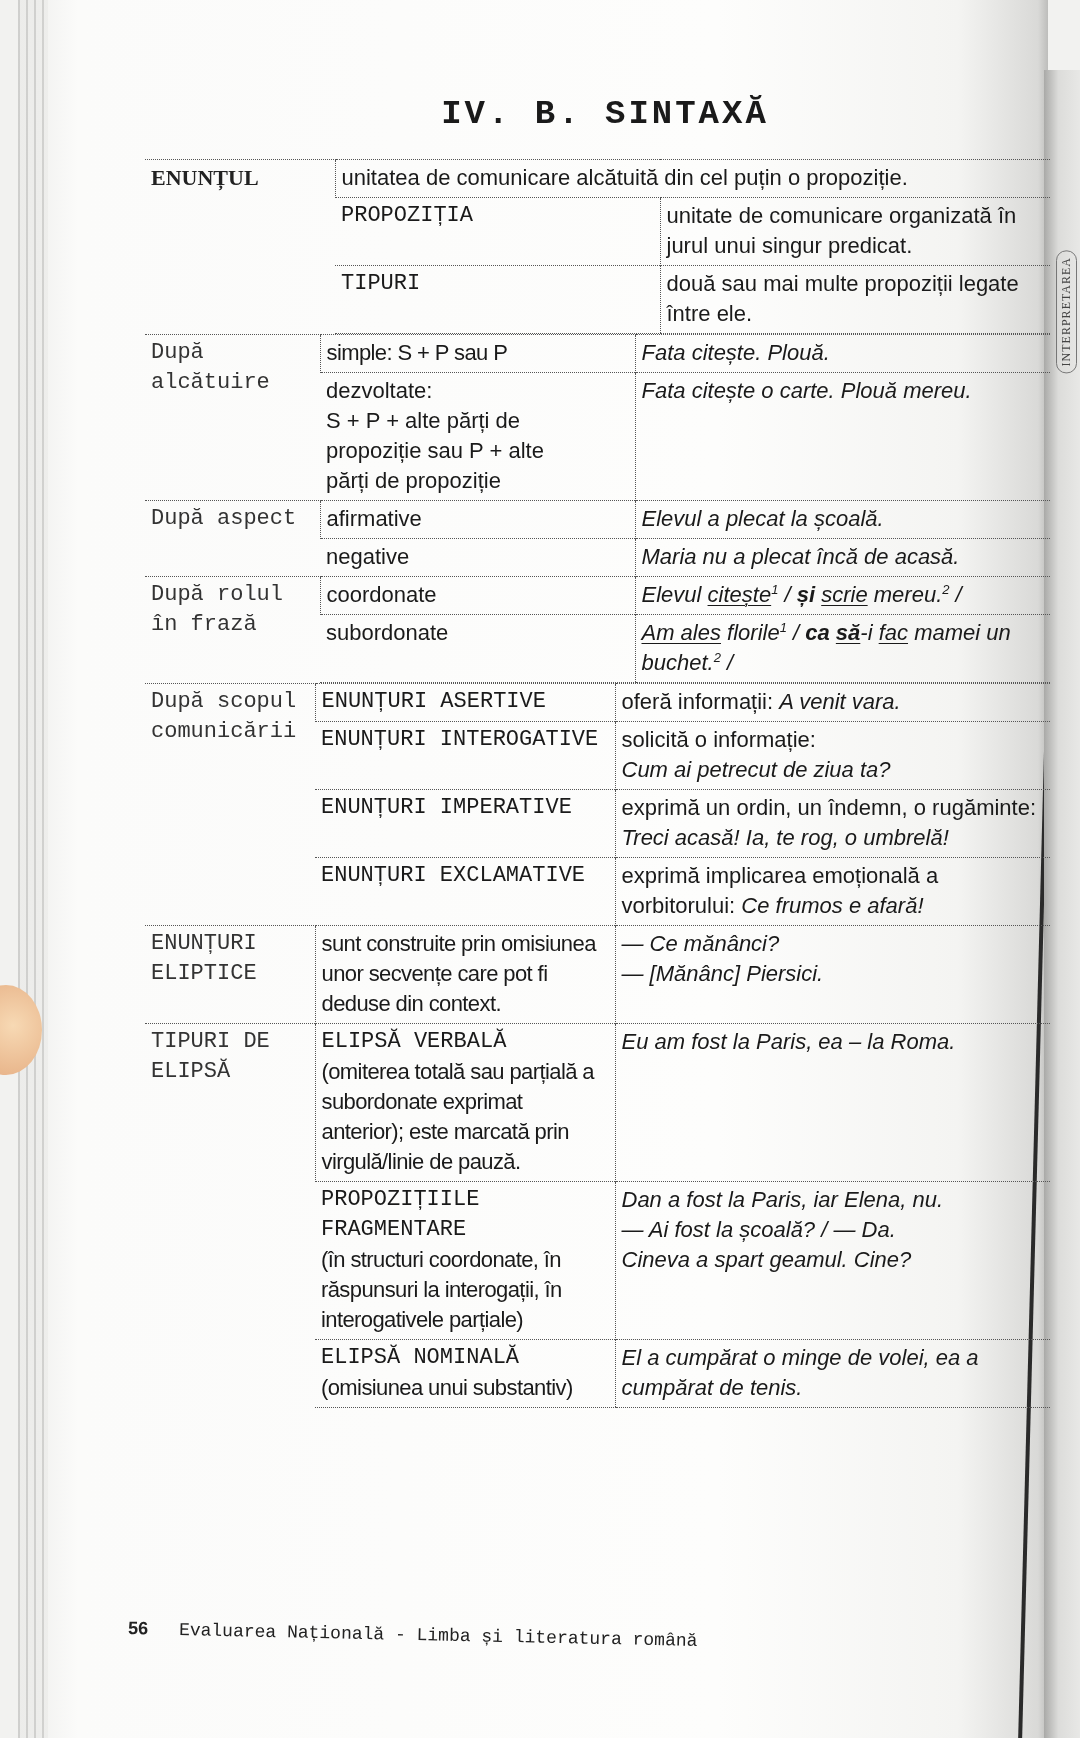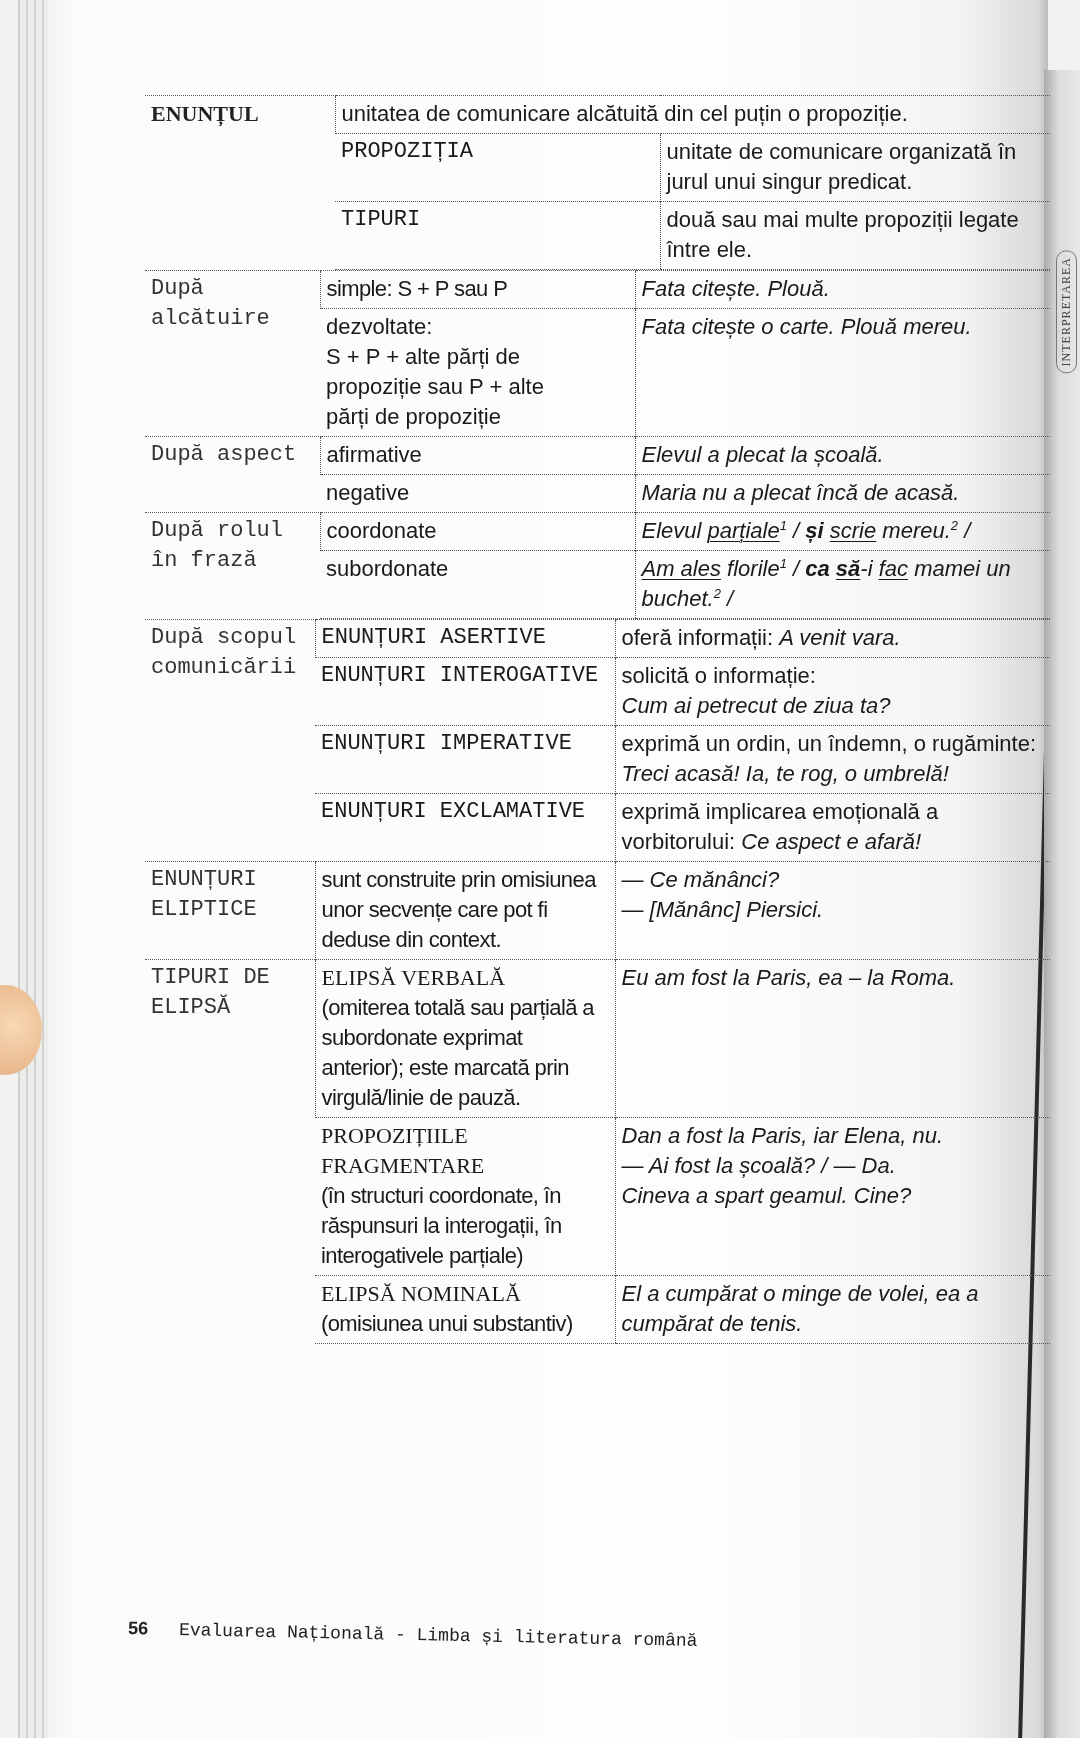--- a/index.html
+++ b/index.html
@@ -37,21 +37,21 @@
     border: 1px solid #777; border-radius: 10px; padding: 6px 2px; letter-spacing: 1px;
     transform: rotate(180deg);
   }
 
   .content { position: absolute; left: 145px; top: 95px; width: 900px; }
   .title {
     text-align: center; font-family: "Liberation Mono", monospace; font-weight: bold;
     font-size: 34px; letter-spacing: 3px; margin: 0 0 26px 20px;
   }
   .mono { font-family: "Liberation Mono", "DejaVu Sans Mono", monospace; }
-  .serif { font-family: Liberation Serif, serif; }
+  .serif { font-family: Liberation Mono, monospace; }
   .sec-title {
     font-family: "Liberation Mono", monospace; font-weight: bold; font-size: 24px;
     text-align: center; padding: 6px 0 6px 60px; letter-spacing: 1px;
   }
   table { border-collapse: collapse; width: 905px; table-layout: fixed; }
   td {
     vertical-align: top; padding: 3px 6px 4px 6px; font-size: 22px; line-height: 30px;
     border-top: 1.5px dotted #555; 
   }
   td + td { border-left: 1.5px dotted #555; }
@@ -75,20 +75,21 @@
 <div class="paper">
   <div class="edge-lines"></div>
 </div>
 <div class="finger"></div>
 <div class="spine"></div>
 <div class="rightpage">
   <div class="vtext">INTERPRETAREA</div>
 </div>
 
 <div class="content">
+  <div class="title">IV. B. SINTAXĂ</div>
 
   <table>
     <colgroup>
         <col style="width:190px">
         <col style="width:325px">
         <col>
       </colgroup>
     <tbody>
         <tr>
       <td class="topHead" rowspan="3">ENUNȚUL</td>
@@ -132,21 +133,21 @@
       <td>afirmative</td>
       <td class="ital">Elevul a plecat la școală.</td>
     </tr>
     <tr>
       <td>negative</td>
       <td class="ital">Maria nu a plecat încă de acasă.</td>
     </tr>
     <tr>
       <td class="c1" rowspan="2">După rolul în frază</td>
       <td>coordonate</td>
-      <td class="ital"><span>Elevul </span><u>parțiale</u><sup>1</sup><span> / </span><b>și</b><span> </span><u>scrie</u><span> mereu.</span><sup>2</sup><span> /</span></td>
+      <td class="ital"><span>Elevul </span><u>citește</u><sup>1</sup><span> / </span><b>și</b><span> </span><u>scrie</u><span> mereu.</span><sup>2</sup><span> /</span></td>
     </tr>
     <tr class="lastRow">
       <td>subordonate</td>
       <td class="ital"><u>Am ales</u><span> florile</span><sup>1</sup><span> / </span><b>ca </b><b><u>să</u></b><span>-i </span><u>fac</u><span> mamei un buchet.</span><sup>2</sup><span> /</span></td>
     </tr>
   </tbody>
     </table>
 
 
   <table>
@@ -164,21 +165,21 @@
     <tr>
       <td class="mono">ENUNȚURI INTEROGATIVE</td>
       <td><div>solicită o informație:</div><i>Cum ai petrecut de ziua ta?</i></td>
     </tr>
     <tr>
       <td class="mono">ENUNȚURI IMPERATIVE</td>
       <td><div>exprimă un ordin, un îndemn, o rugăminte:</div><i>Treci acasă! Ia, te rog, o umbrelă!</i></td>
     </tr>
     <tr>
       <td class="mono">ENUNȚURI EXCLAMATIVE</td>
-      <td><span>exprimă implicarea emoțională a vorbitorului:</span> <i>Ce aspect e afară!</i></td>
+      <td><span>exprimă implicarea emoțională a vorbitorului:</span> <i>Ce frumos e afară!</i></td>
     </tr>
     <tr>
       <td class="c1">ENUNȚURI ELIPTICE</td>
       <td class="cond">sunt construite prin omisiunea unor secvențe care pot fi deduse din context.</td>
       <td class="ital">
             <div>— Ce mănânci?</div>
             <div>— [Mănânc] Piersici.</div>
           </td>
     </tr>
     <tr>

